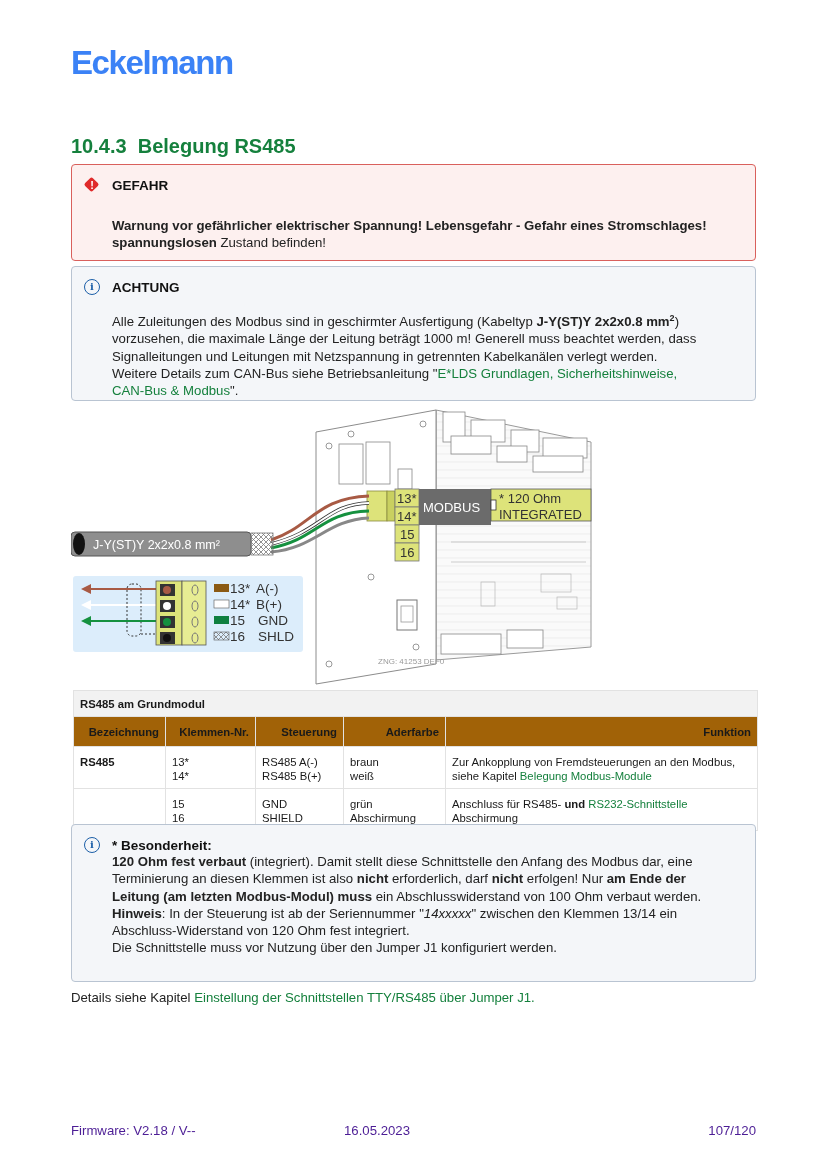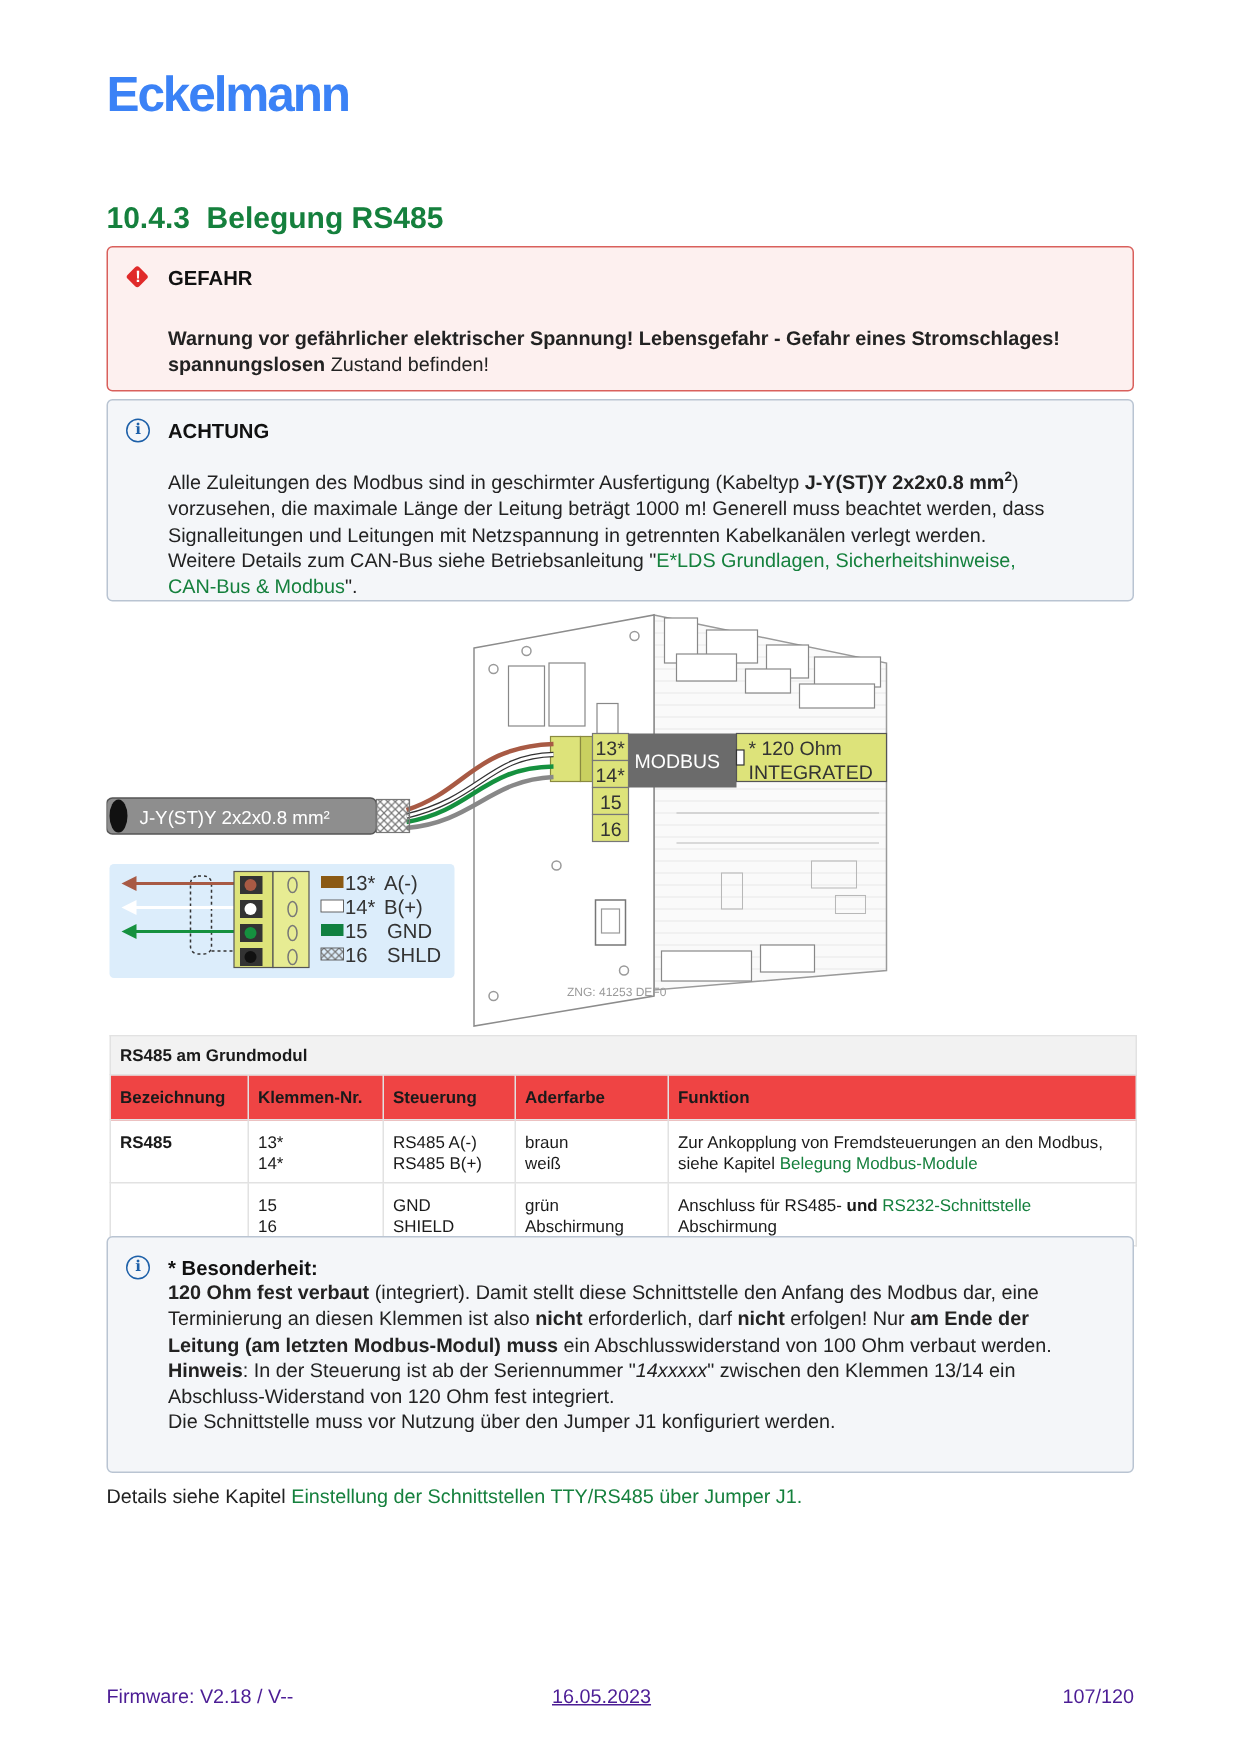--- a/index.html
+++ b/index.html
@@ -32,29 +32,29 @@
   .link { color: #15803d; }
   sup { font-size: 9px; vertical-align: super; line-height: 0; }
 
   
   .figure { position: absolute; left: 71px; top: 402px; width: 560px; height: 290px; }
 
   
   .table { position: absolute; left: 73px; top: 690px; width: 685px; border-collapse: collapse; font-size: 11.3px; }
   .table td, .table th { border: 1px solid #e2e2e2; padding: 0 6px; vertical-align: top; text-align: left; }
   .table .caption-row td { background: #f2f2f2; font-weight: bold; height: 26px; vertical-align: middle; }
-  .table .head-row th { background: #ef4444; font-weight: bold; height: 30px; vertical-align: middle; }
+  .table .head-row th { background: #a16207; font-weight: bold; height: 30px; vertical-align: middle; text-align: right; }
   .table .data-row td { padding-top: 8px; padding-bottom: 5px; line-height: 14px; height: 40px; }
   .table .b { font-weight: bold; }
 
   .details-line { position: absolute; left: 71px; top: 990px; font-size: 13.2px; color: #222; }
 
   .footer { position: absolute; top: 1123px; font-size: 13.2px; color: #4c1d95; }
   .footer-left { left: 71px; }
-  .footer-center { left: 368px; text-decoration: underline; }
+  .footer-center { left: 344px; }
   .footer-right { right: 71px; }
 </style>
 </head>
 <body>
 
 <div class="logo">Eckelmann</div>
 
 <div class="section-title">
   <span>10.4.3</span>&nbsp;
   <span>Belegung RS485</span>

